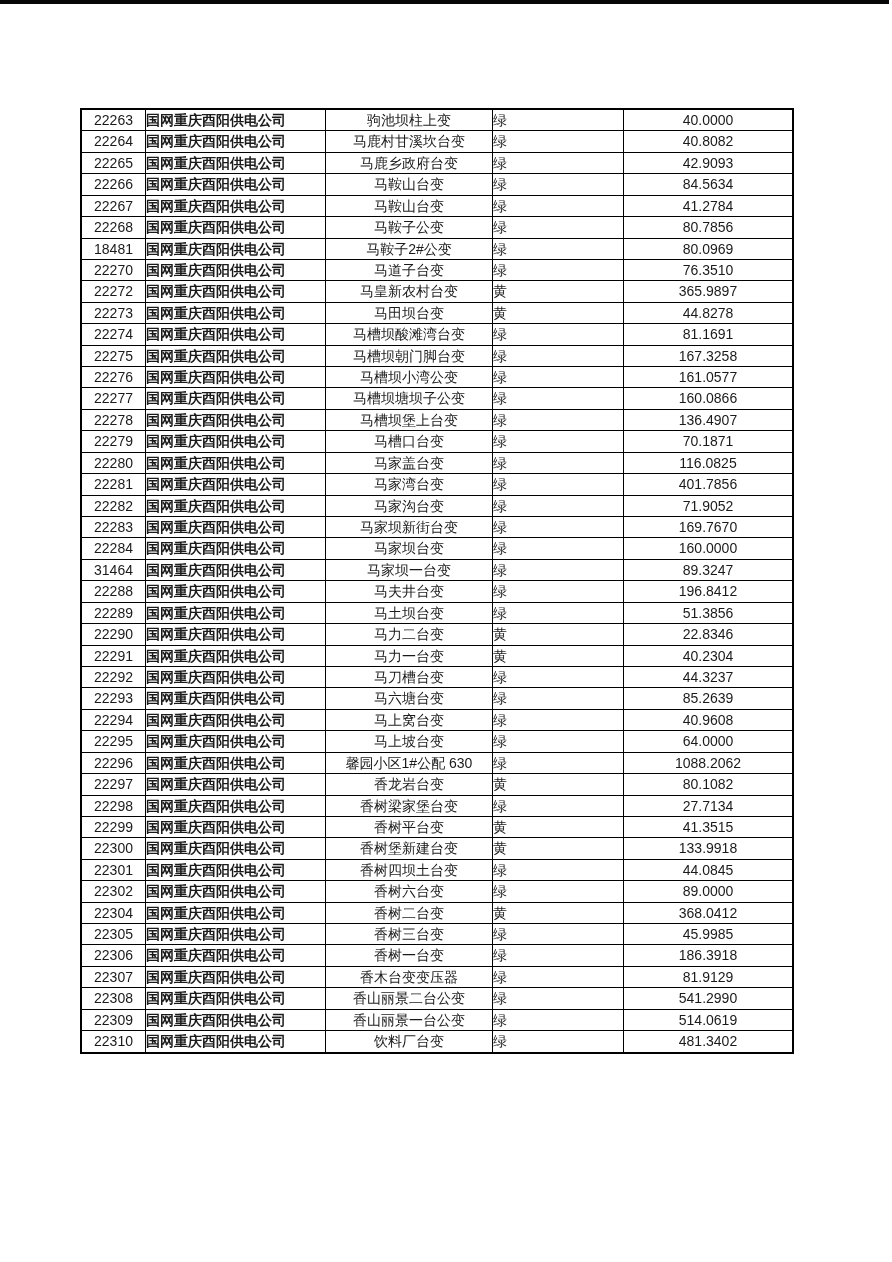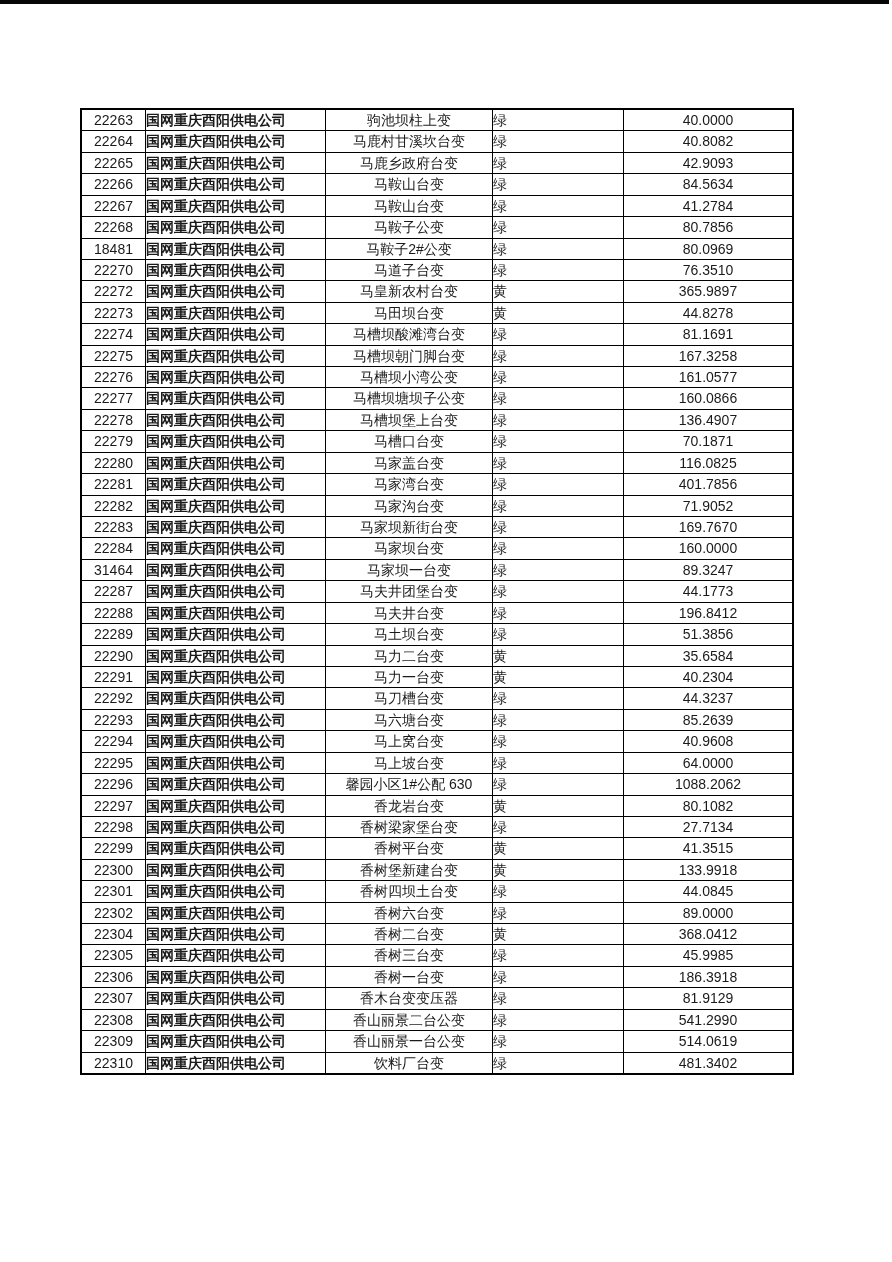--- a/index.html
+++ b/index.html
@@ -203,46 +203,39 @@
         <td class="c-value">160.0000</td>
       </tr>
       <tr>
         <td class="c-id">31464</td>
         <td class="c-company">国网重庆酉阳供电公司</td>
         <td class="c-name">马家坝一台变</td>
         <td class="c-status">绿</td>
         <td class="c-value">89.3247</td>
       </tr>
       <tr>
-        <td class="c-id">22287</td>
-        <td class="c-company">国网重庆酉阳供电公司</td>
-        <td class="c-name">马夫井团堡台变</td>
-        <td class="c-status">绿</td>
-        <td class="c-value">44.1773</td>
-      </tr>
-      <tr>
         <td class="c-id">22288</td>
         <td class="c-company">国网重庆酉阳供电公司</td>
         <td class="c-name">马夫井台变</td>
         <td class="c-status">绿</td>
         <td class="c-value">196.8412</td>
       </tr>
       <tr>
         <td class="c-id">22289</td>
         <td class="c-company">国网重庆酉阳供电公司</td>
         <td class="c-name">马土坝台变</td>
         <td class="c-status">绿</td>
         <td class="c-value">51.3856</td>
       </tr>
       <tr>
         <td class="c-id">22290</td>
         <td class="c-company">国网重庆酉阳供电公司</td>
         <td class="c-name">马力二台变</td>
         <td class="c-status">黄</td>
-        <td class="c-value">35.6584</td>
+        <td class="c-value">22.8346</td>
       </tr>
       <tr>
         <td class="c-id">22291</td>
         <td class="c-company">国网重庆酉阳供电公司</td>
         <td class="c-name">马力一台变</td>
         <td class="c-status">黄</td>
         <td class="c-value">40.2304</td>
       </tr>
       <tr>
         <td class="c-id">22292</td>

